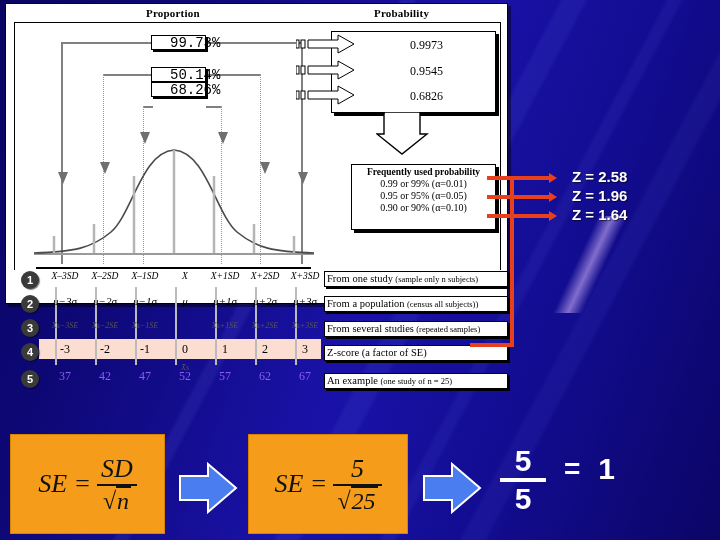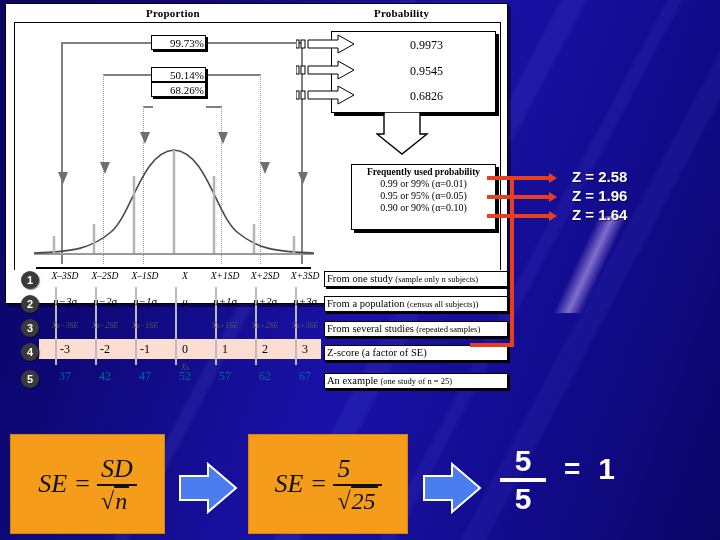--- a/index.html
+++ b/index.html
@@ -40,21 +40,21 @@
 
   
   #inner-frame {
     position:absolute; left:8px; top:18px; width:487px; height:248px;
     border:1px solid #000; border-bottom:none;
   }
 
   
   .pctbox{
     position:absolute; background:#fff; border:1px solid #000;
-    font-size:11px; font-family:Liberation Serif, serif;
+    font-size:14px; font-family:Liberation Mono, monospace;
     padding:0 18px; line-height:14px; height:15px; text-align:center;
     box-shadow:2px 2px 0 #000;
     white-space:nowrap;
   }
   
   .br { position:absolute; }
   .solidline{ background:#808080; }
   .dotv { border-left:1px dotted #999; }
 
   
@@ -92,21 +92,21 @@
   }
   .rowcells{ position:absolute; left:25px; width:282px; height:20px; }
   .cell{
     position:absolute; text-align:center; white-space:nowrap;
     font-family:"Liberation Serif", serif; font-style:italic;
   }
   .r1 .cell{ font-size:9.5px; }
   .r2 .cell{ font-size:11px; }
   .r3 .cell{ font-size:8px; color:#555; }
   .r4 .cell{ font-size:12px; font-style:normal; color:#000;}
-  .r5 .cell{ font-size:12px; font-style:normal; color:#0369a1;}
+  .r5 .cell{ font-size:12px; font-style:normal; color:#8b5cf6;}
   #zs-band{
     position:absolute; left:25px; top:72px; width:282px; height:20px;
     background:#fbddd2;
   }
   .tick{ position:absolute; width:2px; background:#bbb; }
 
   .descbox{
     position:absolute; left:310px; height:16px; width:184px;
     border:1.5px solid #000; background:#fff; box-shadow:2px 2px 0 #000;
     font-size:9.5px; line-height:14px; padding-left:2px; white-space:nowrap;
@@ -128,21 +128,21 @@
     font-size:15px; font-family:"Liberation Sans", sans-serif;
     text-shadow:1px 1px 1px rgba(0,0,0,.6);
   }
 
   
   .formula-box{
     position:absolute; background:#f59c1b; border:1px solid #d98200;
     display:flex; align-items:center; justify-content:center;
   }
   .fx{ font-family:"Liberation Serif", serif; font-style:italic; color:#111; }
-  .frac{ display:inline-flex; flex-direction:column; align-items:flex-start; vertical-align:middle; }
+  .frac{ display:inline-flex; flex-direction:column; align-items:center; vertical-align:middle; }
   .frac .num{ padding:0 4px; }
   .frac .bar{ border-top:2px solid #111; width:100%; }
   .frac .den{ padding:0 4px; }
   .sqrt{ display:inline-block; }
   .sqrt > .rad{ border-top:2px solid #111; padding:0 2px 0 1px; display:inline-block;}
 
   .bluearrow{ position:absolute; }
   #final-eq{
     position:absolute; color:#fff; font-family:"Liberation Sans", sans-serif;
     font-weight:bold;

